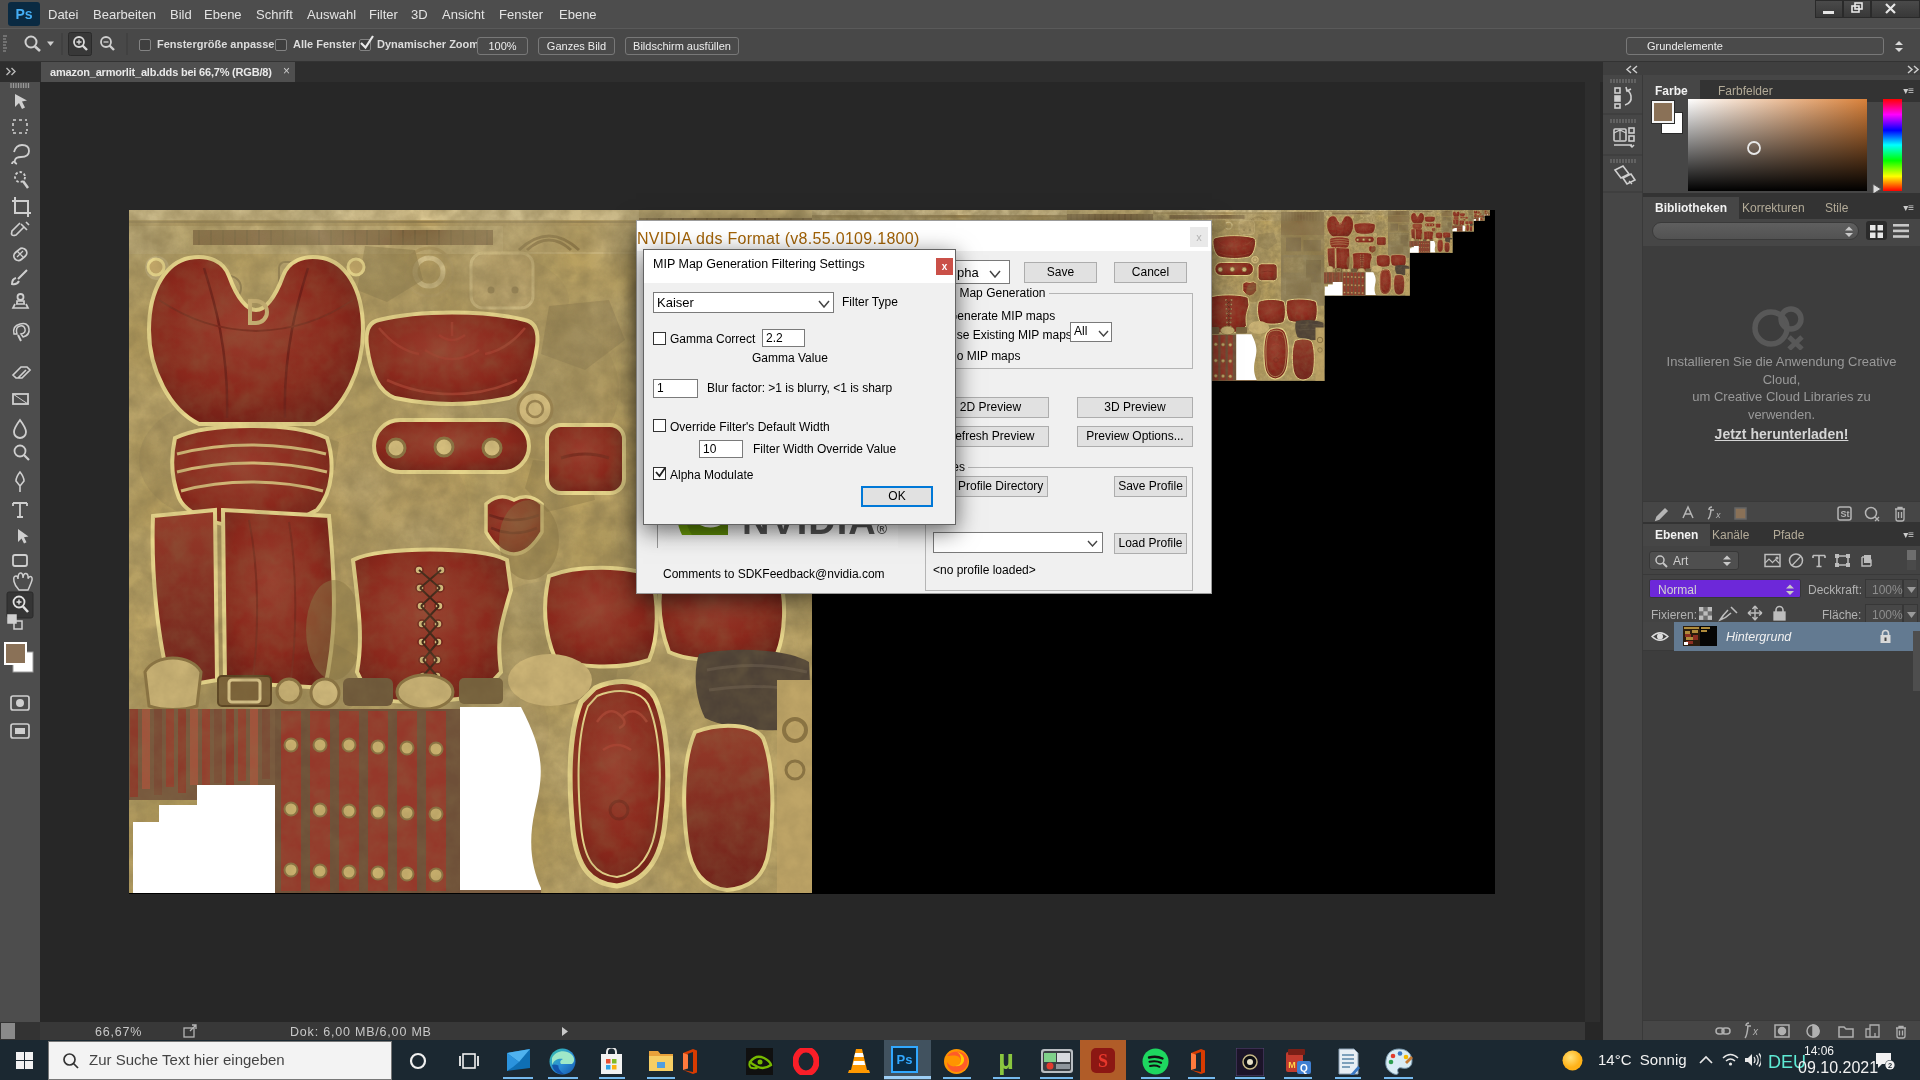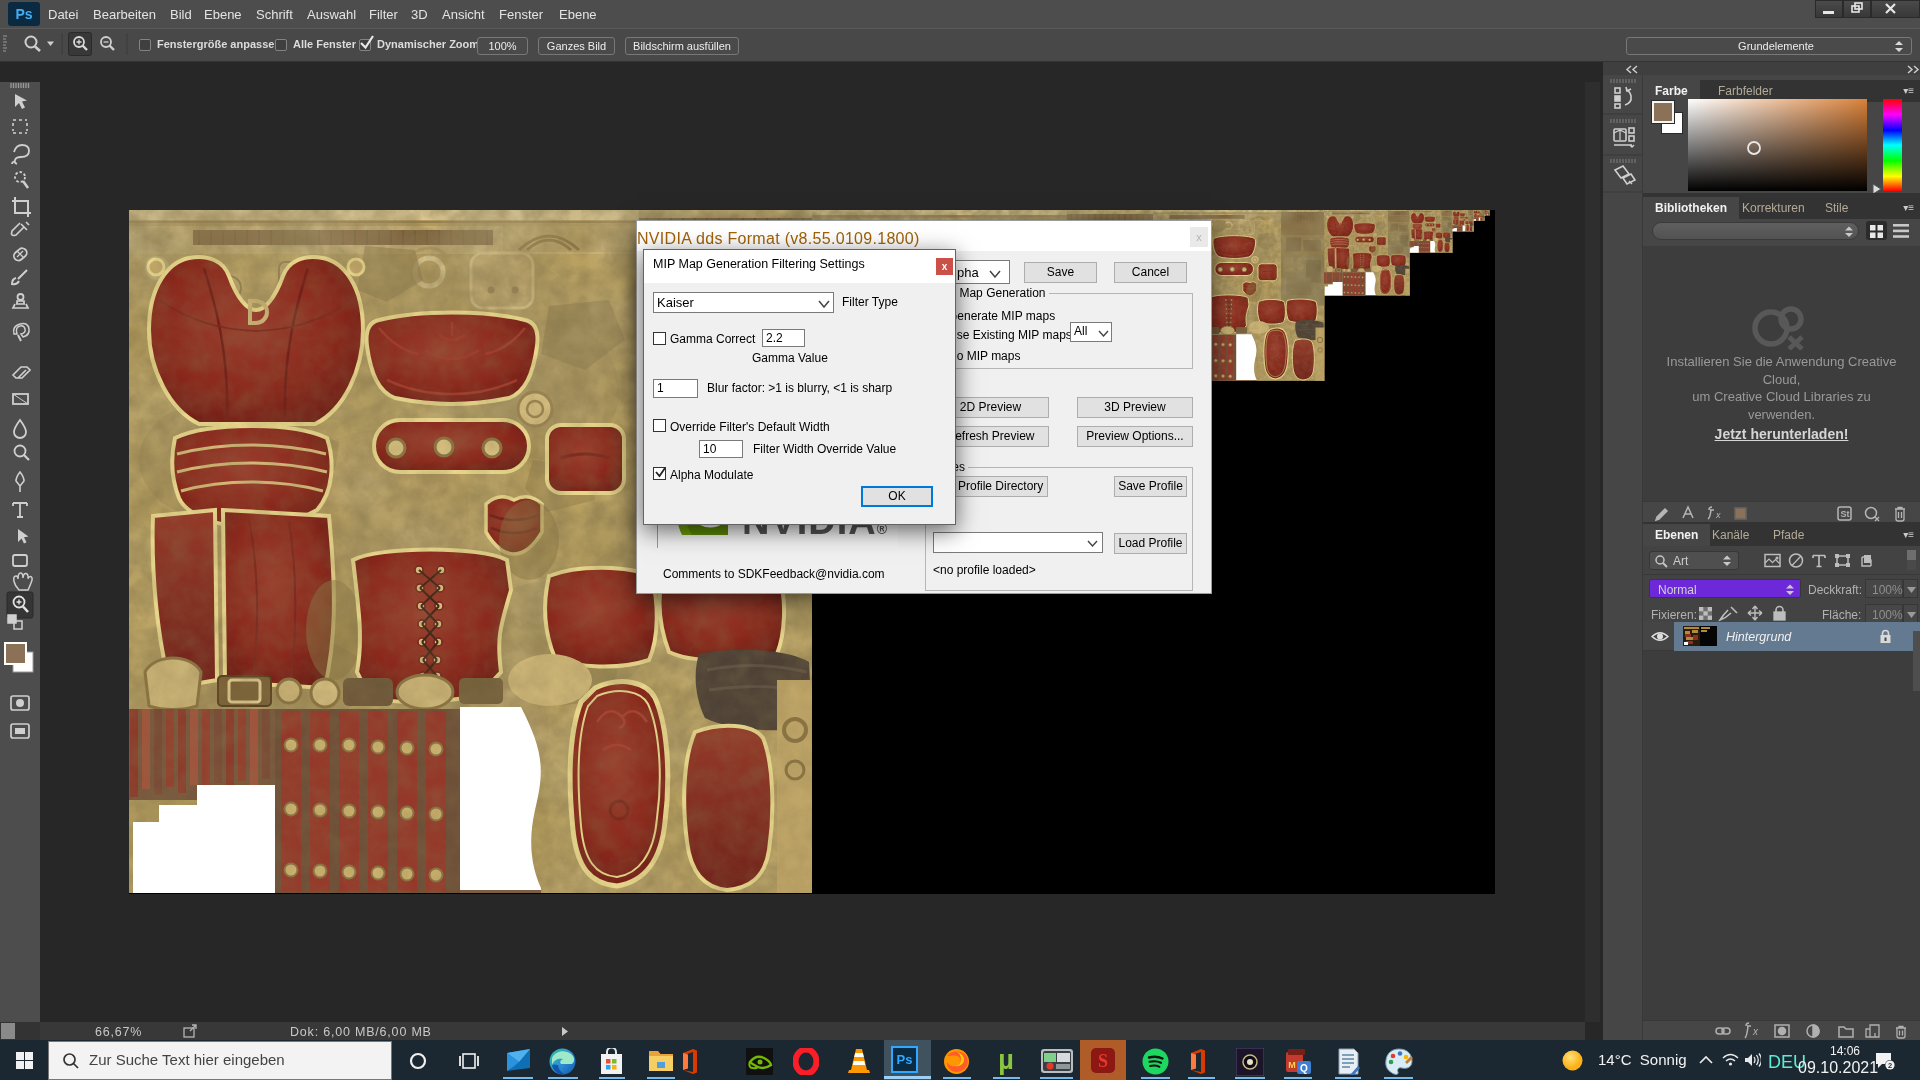--- a/index.html
+++ b/index.html
@@ -100,27 +100,35 @@
     <div class="cb" style="left:275px; top:10px"></div>
     <div class="cblbl" style="left:293px">Alle Fenster</div>
     <div class="cb" style="left:359px; top:10px"></div>
     <svg class="abs" style="left:357px; top:5px" width="20" height="18" viewBox="0 0 20 18">
       <path d="M4 9 L8.5 13.5 L16 2" fill="none" stroke="#e8e8e8" stroke-width="2.2"></path>
     </svg>
     <div class="cblbl" style="left:377px">Dynamischer Zoom</div>
     <div class="obtn" style="left:477px; width:51px; line-height:17px">100%</div>
     <div class="obtn" style="left:538px; width:77px; line-height:17px">Ganzes Bild</div>
     <div class="obtn" style="left:625px; width:114px; line-height:17px">Bildschirm ausfüllen</div>
-    <div class="obtn" style="left:1626px; width:286px; text-align:center; padding-left:14px; line-height:17px">Grundelemente</div>
+    <div class="obtn" style="left:1626px; width:258px; text-align:left; padding-left:20px; line-height:17px">Grundelemente</div>
     <svg class="abs" style="left:1893px; top:11px" width="12" height="14" viewBox="0 0 12 14">
       <path d="M2 5 L6 1 L10 5 Z" fill="#d8d8d8"></path>
         <path d="M2 8 L6 12 L10 8 Z" fill="#d8d8d8"></path>
     </svg>
   </div>
 
+  <div id="tabrow" class="abs">
+    <svg class="abs" style="left:5px; top:5px" width="12" height="9" viewBox="0 0 12 9">
+      <path d="M1.5 1 L5 4.5 L1.5 8 M6.5 1 L10 4.5 L6.5 8" fill="none" stroke="#bbb" stroke-width="1.4"></path>
+    </svg>
+    <div id="doctab">amazon_armorlit_alb.dds bei 66,7% (RGB/8)
+      <span style="position:absolute; right:5px; top:-1px; font-weight:normal; color:#cccccc; font-size:12px; letter-spacing:0">×</span>
+    </div>
+  </div>
 
   <div id="toolbar" class="abs">
     <svg width="40" height="955" viewBox="0 0 40 955">
       <g stroke="#9a9a9a" stroke-width="1.3">
           <path d="M11 1v5M13.5 1v5M16 1v5M18.5 1v5M21 1v5M23.5 1v5M26 1v5M28.5 1v5"></path>
         </g>
       <g fill="none" stroke="#cfcfcf" stroke-width="1.8">
         <path d="M15 11 l0 13 l4 -4 l3 6 l3 -1.5 l-3 -6 l5 -1 z" fill="#cfcfcf" stroke="none" transform="translate(0,1)"></path>
         <path d="M13 38h3M19 38h3M25 38h2M13 41v3M13 47v2M27 41v3M27 47v2M13 51h3M19 51h3M25 51h2" stroke-width="1.6"></path>
         <path d="M14 70 q2 -7 8 -7 q7 0 7 6 q0 6 -8 6 q-5 0 -6 3 q-1 3 2 4 M15 79 q-3 1 -3 3"></path>
@@ -911,21 +919,21 @@
     <svg class="abs" style="left:1722px; top:13px" width="17" height="13" viewBox="0 0 17 13">
       <path d="M1 5 q7.5 -7 15 0" fill="none" stroke="#e8e8e8" stroke-width="1.5"></path>
       <path d="M4 8 q4.5 -4 9 0" fill="none" stroke="#e8e8e8" stroke-width="1.5"></path>
       <circle cx="8.5" cy="11" r="1.6" fill="#e8e8e8"></circle>
     </svg>
     <svg class="abs" style="left:1744px; top:13px" width="17" height="14" viewBox="0 0 17 14">
       <path d="M1 5 h3 l4 -4 v12 l-4 -4 h-3 z" fill="#e8e8e8"></path>
       <path d="M10 4 q2 3 0 6 M12.5 2 q3.5 5 0 10 M15 0.5 q5 6.5 0 13" fill="none" stroke="#e8e8e8" stroke-width="1.3"></path>
     </svg>
     <div class="abs" style="left:1768px; top:12px; font-size:18px; color:#5eead4">DEU</div>
-    <div class="abs" style="left:1804px; top:4px; width:56px; text-align:right; font-size:12px; color:#f2f2f2">14:06</div>
+    <div class="abs" style="left:1804px; top:4px; width:56px; text-align:left; font-size:12px; color:#f2f2f2">14:06</div>
     <div class="abs" style="left:1798px; top:19px; width:66px; text-align:center; font-size:16px; color:#f2f2f2">09.10.2021</div>
     <svg class="abs" style="left:1875px; top:12px" width="20" height="18" viewBox="0 0 20 18">
       <path d="M1 1 h15 v11 h-9 l-4 4 v-4 h-2 z" fill="#f2f2f2"></path>
       <circle cx="15" cy="13" r="5" fill="#1b2831" stroke="none"></circle>
       <circle cx="15" cy="13" r="4.6" fill="#f2f2f2"></circle>
       <text x="15" y="16" font-size="7.5" font-weight="bold" fill="#1b2831" text-anchor="middle">2</text>
     </svg>
 
     <div class="ul" style="left:503px; width:30px"></div>
     <div class="ul" style="left:548px; width:30px"></div>

